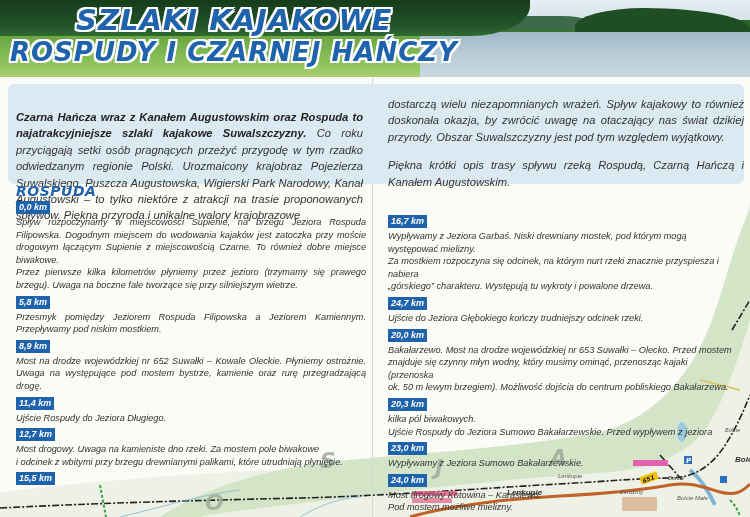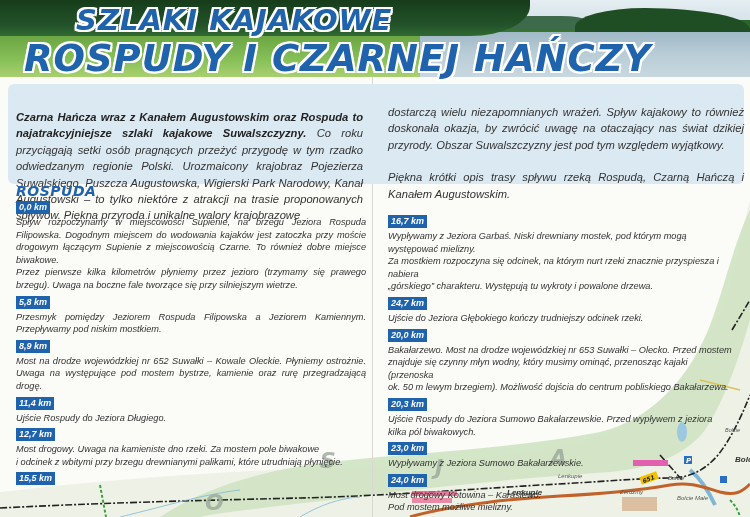--- a/index.html
+++ b/index.html
@@ -10,29 +10,29 @@
     background: linear-gradient(180deg, #1f4a22 0%, #2e6a2a 35%, #5a9a3a 60%, #8cbf55 100%); }
   .header-photo .sky { position:absolute; left:505px; top:0; width:245px; height:20px; background:linear-gradient(180deg,#e5eef2,#d6e4ea); }
   .header-photo .trees-r { position:absolute; left:575px; top:8px; width:175px; height:27px; background:#1f4d24; border-radius:40% 60% 0 0 / 70% 80% 0 0; }
   .header-photo .trees-far { position:absolute; left:505px; top:16px; width:80px; height:14px; background:#3d6a4a; border-radius:30% 30% 0 0; }
   .header-photo .lake { position:absolute; left:330px; top:32px; width:420px; height:45px; background:linear-gradient(180deg,#9fb9c6 0%,#b9cdd7 50%,#c8d8e0 100%); border-top-left-radius:80px 20px; }
   .header-photo .grass { position:absolute; left:0; top:35px; width:420px; height:42px; background:linear-gradient(180deg,#6aa542 0%,#88c058 60%,#a9d06f 100%); }
   .header-photo .forest-l { position:absolute; left:0; top:0; width:530px; height:36px; background:linear-gradient(180deg,#163c1a,#23532a 70%,#2f6a31); border-bottom-right-radius:60px 30px; }
   .title { position:absolute; left:0; top:0; width:750px; font-family:"DejaVu Sans", sans-serif; font-weight:bold; color:#1f63ad;
     text-shadow: -2px -2px 0 #fff, 2px -2px 0 #fff, -2px 2px 0 #fff, 2px 2px 0 #fff, 0 2px 0 #fff, 2px 0 0 #fff, 0 -2px 0 #fff, -2px 0 0 #fff; }
   .title .l1 { position:absolute; left:76px; top:3px; font-size:29px; letter-spacing:1px; white-space:nowrap; }
-  .title .l2 { position:absolute; left:24px; top:37px; font-size:37px; letter-spacing:1px; white-space:nowrap; }
+  .title .l2 { position:absolute; left:10px; top:37px; font-size:26px; letter-spacing:1px; white-space:nowrap; }
   
   .spine { position:absolute; left:372px; top:77px; width:1px; height:440px; background:#d8d8d0; }
   
   .intro-box { position:absolute; left:8px; top:84px; width:736px; height:100px; background:#dbe9f2; border-radius:6px; }
   .intro-left { position:absolute; left:16px; top:88px; width:347px; font-family:"Liberation Sans", sans-serif; font-size:11.2px; line-height:16.4px; color:#333; text-align:justify; padding-top:21px; }
   .intro-left b { color:#222; }
   .intro-right { position:absolute; left:388px; top:84px; width:356px; font-family:"Liberation Sans", sans-serif; font-size:11.2px; line-height:16.4px; color:#333; text-align:justify; padding-top:4px; }
-  .intro-right p { margin:16px 0 12px 0; }
+  .intro-right p { margin:8px 0 12px 0; }
   .section-title { position:absolute; left:16px; top:183px; font-family:"DejaVu Sans", sans-serif; font-weight:bold; font-size:14px; color:#1f63ad; letter-spacing:0.5px; }
   
   .map { position:absolute; left:0; top:0; width:750px; height:517px; pointer-events:none; }
   
   .col { position:absolute; font-family:"Liberation Sans", sans-serif; font-size:9.2px; line-height:12.6px; color:#333; }
   .col-left { left:16px; top:201px; width:350px; }
   .col-right { left:388px; top:183px; width:345px;margin-top:32px; }
   .entry { margin-bottom:4px; }
   .badge { display:inline-block; background:#1f63ad; color:#fff; font-weight:bold; font-size:9px; line-height:11px; padding:1px 3px; margin-bottom:2px; }
   .desc { display:block; text-align:justify; }
@@ -168,22 +168,22 @@
       <span class="desc nj">Ujście do Jeziora Głębokiego kończy trudniejszy odcinek rzeki.</span>
     </div>
     <div class="entry">
       <span class="badge">20,0 km</span>
       <span class="desc nj">Bakałarzewo. Most na drodze wojewódzkiej nr 653 Suwałki – Olecko. Przed mostem</span>
       <span class="desc nj">znajduje się czynny młyn wodny, który musimy ominąć, przenosząc kajaki (przenoska</span>
       <span class="desc nj">ok. 50 m lewym brzegiem). Możliwość dojścia do centrum pobliskiego Bakałarzewa.</span>
     </div>
     <div class="entry">
       <span class="badge">20,3 km</span>
+      <span class="desc nj">kilka pól biwakowych.</span>
       <span class="desc nj">Ujście Rospudy do Jeziora Sumowo Bakałarzewskie. Przed wypływem z jeziora</span>
-      <span class="desc nj">kilka pól biwakowych.</span>
     </div>
     <div class="entry">
       <span class="badge">23,0 km</span>
       <span class="desc nj">Wypływamy z Jeziora Sumowo Bakałarzewskie.</span>
     </div>
     <div class="entry">
       <span class="badge">24,0 km</span>
       <span class="desc nj">Most drogowy Kotowina – Karasiewo.</span>
       <span class="desc nj">Pod mostem możliwe mielizny.</span>
     </div>

